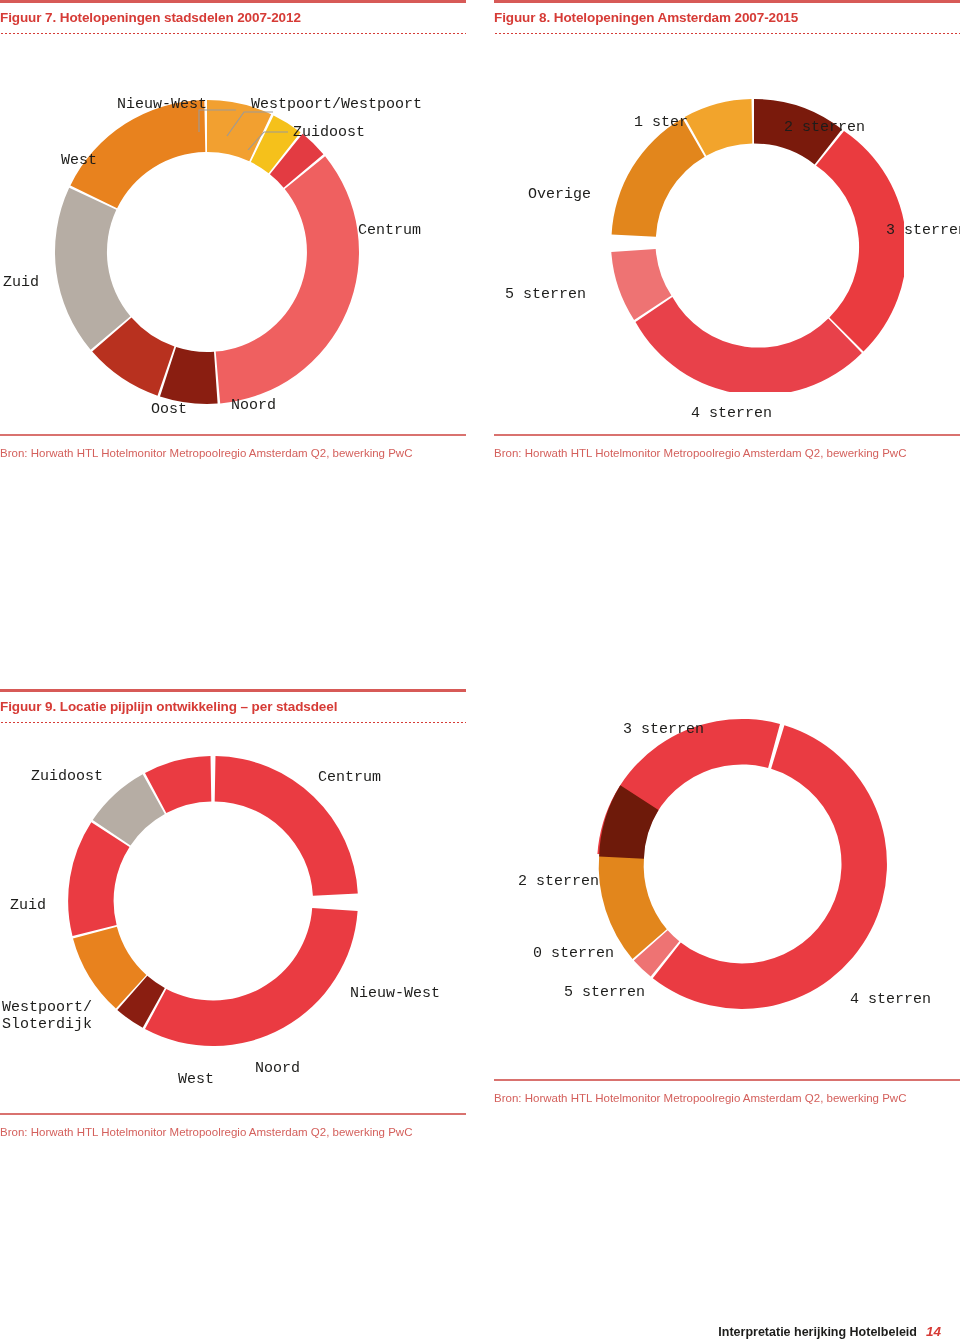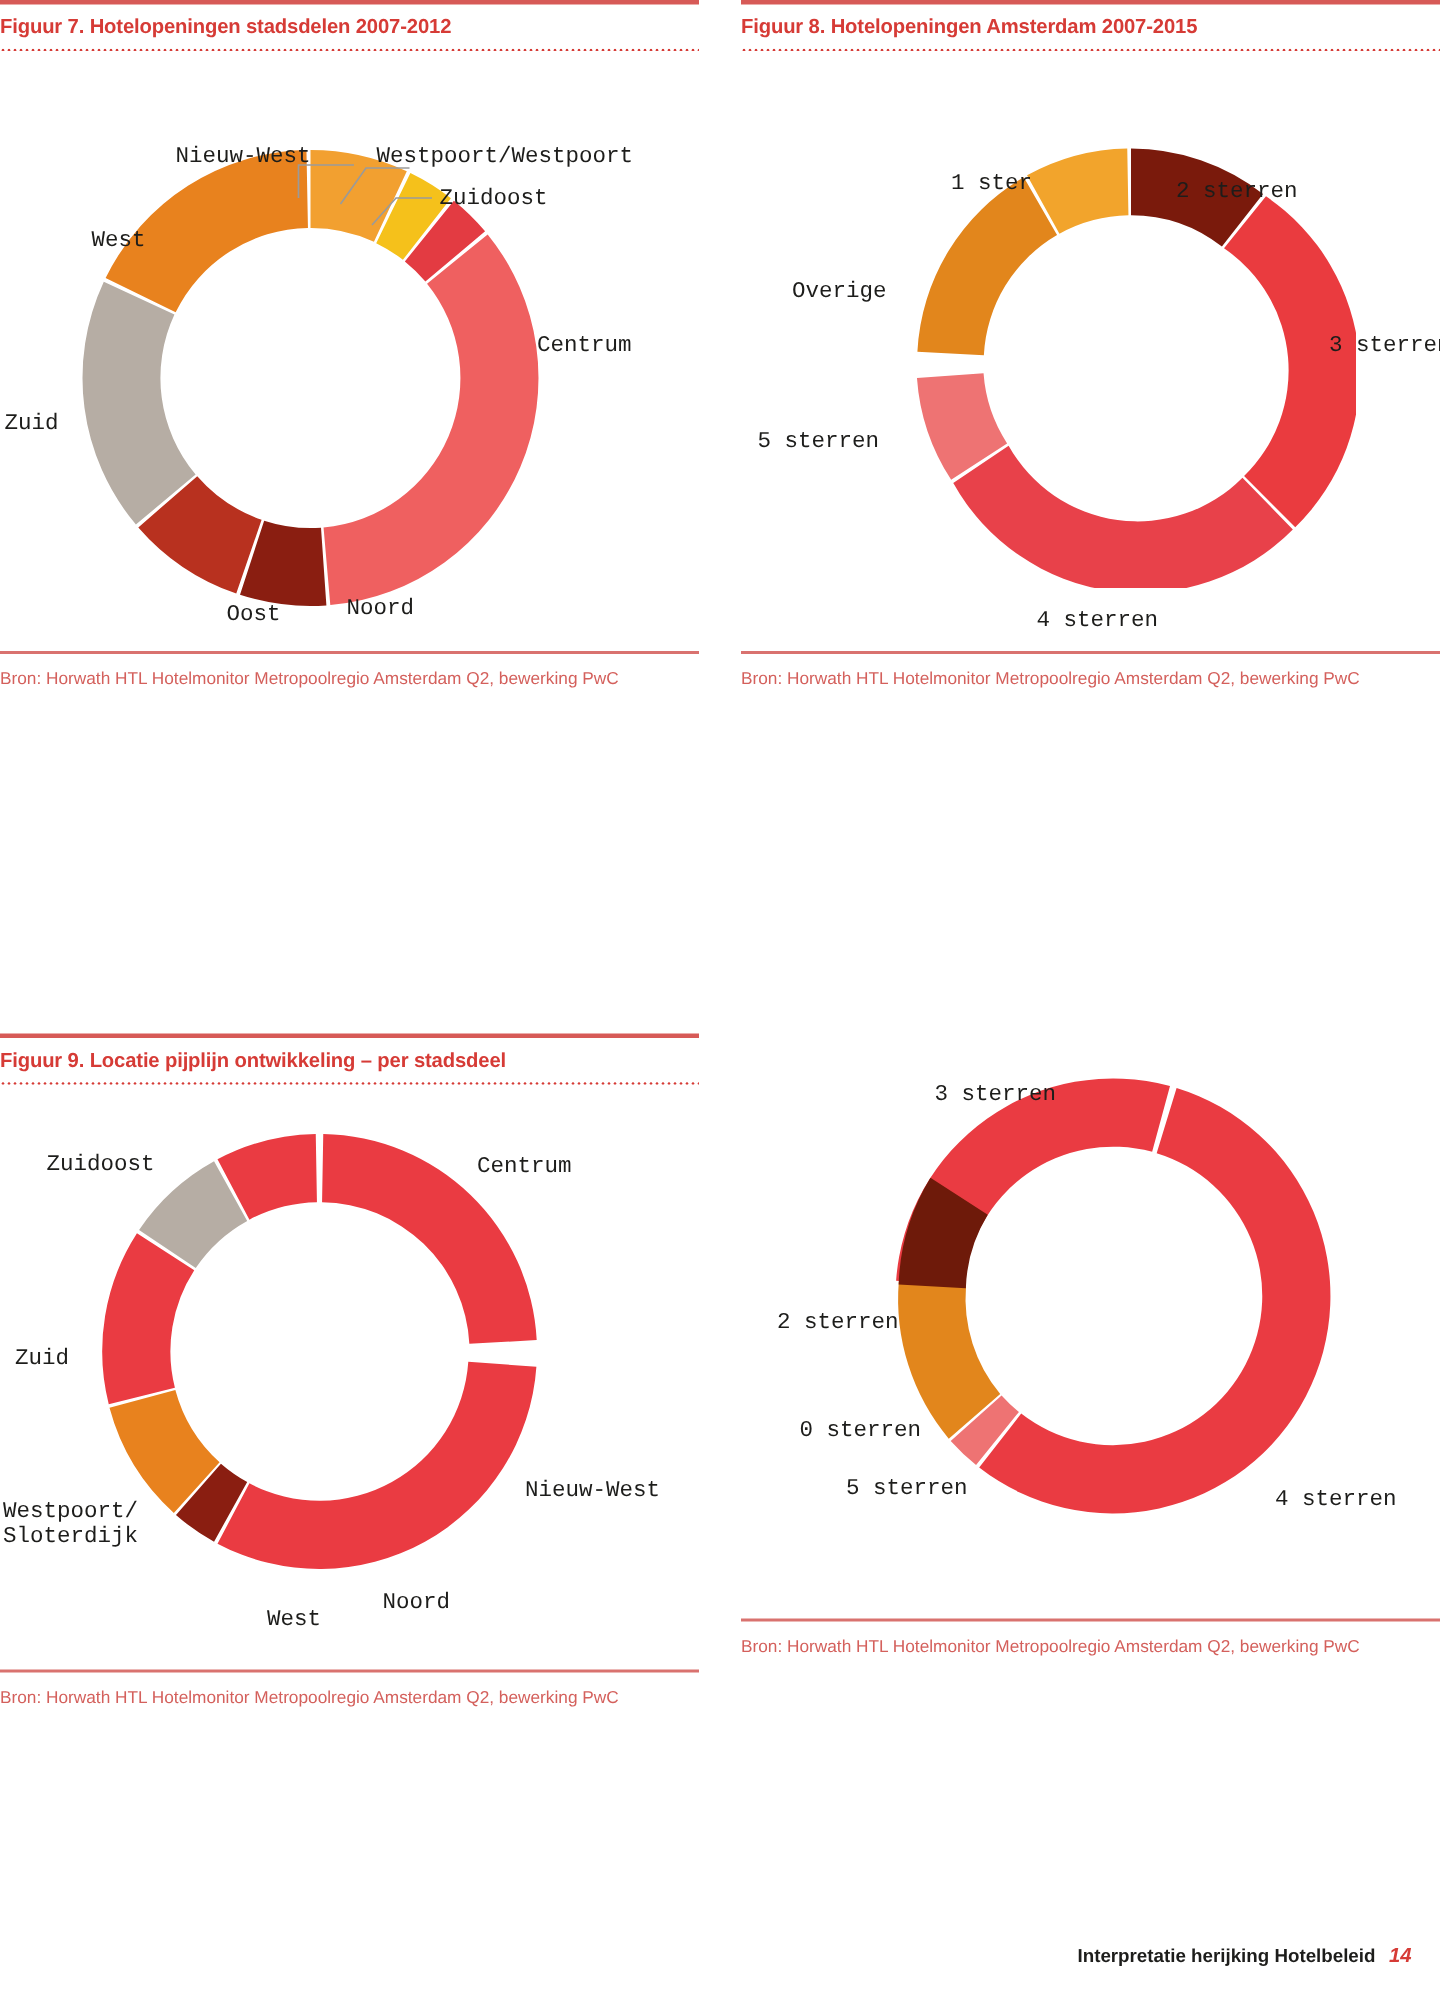--- a/index.html
+++ b/index.html
@@ -96,21 +96,21 @@
     color: #d4605c;
     line-height: 1.45;
     padding-top: 9px;
     width: 430px;
   }
 
   
   .footer {
     position: absolute;
     left: 0;
-    top: 1296px;
+    top: 1324px;
     width: 941px;
     text-align: right;
     font-size: 12.5px;
     font-weight: bold;
     color: #1d1d1b;
   }
   .footer .pageno {
     color: #d63b36;
     font-style: italic;
     font-weight: bold;

